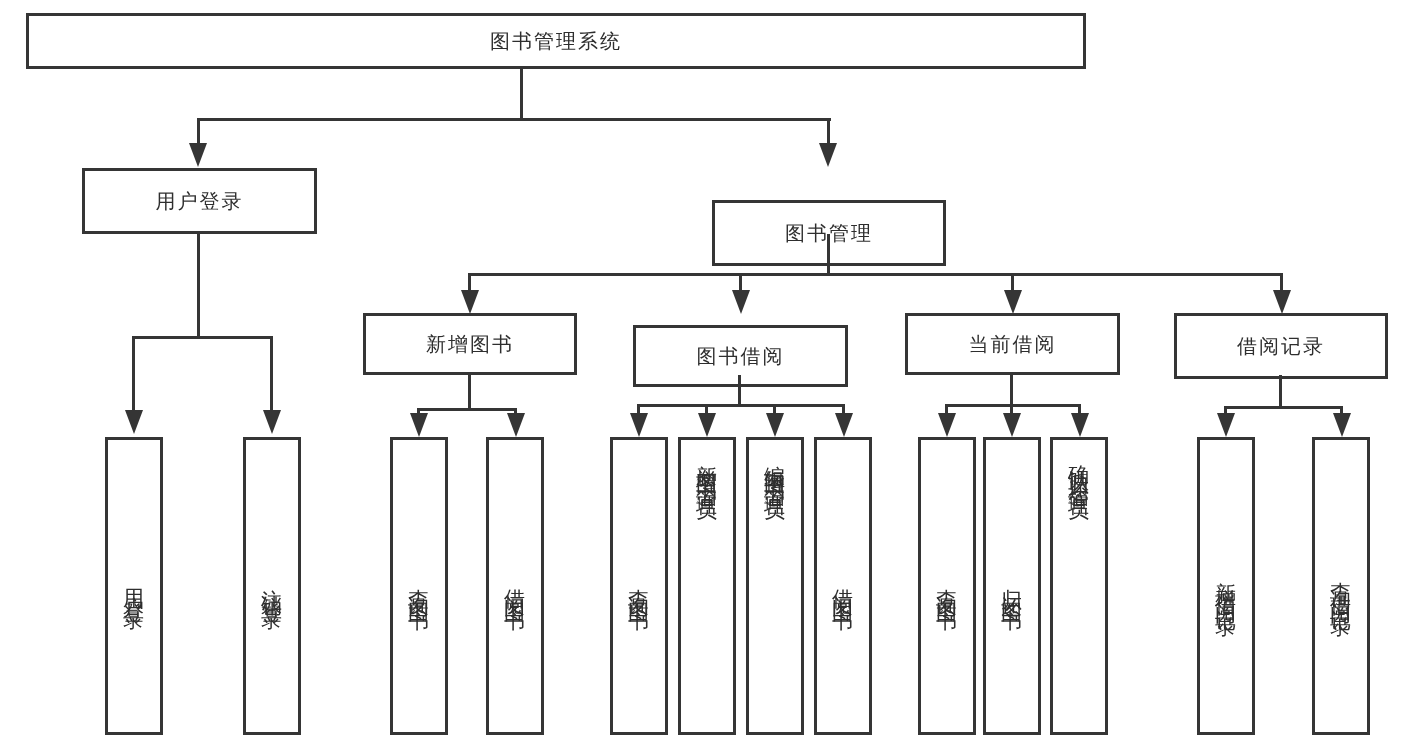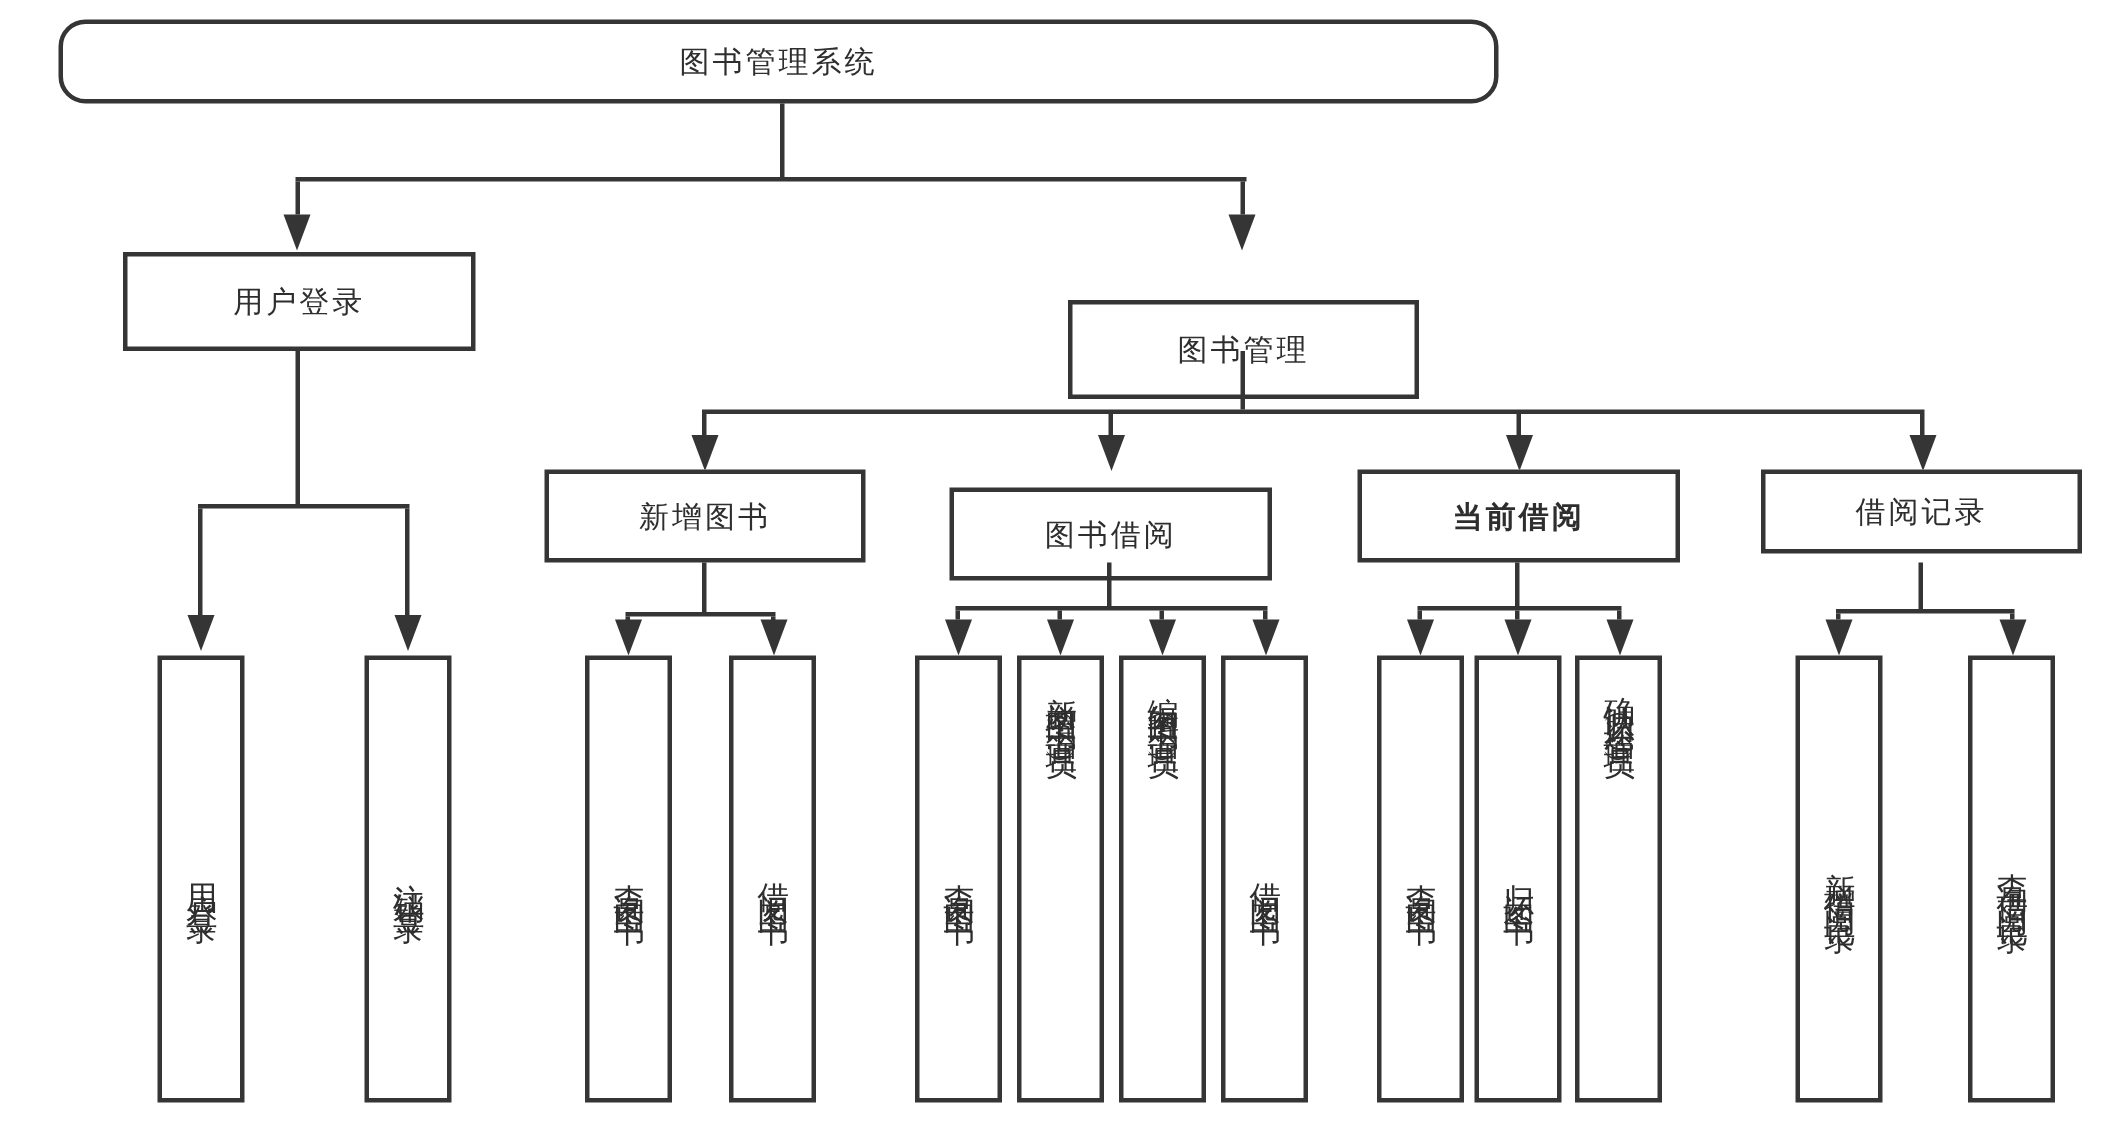--- a/index.html
+++ b/index.html
@@ -52,21 +52,21 @@
     letter-spacing: 1px;
     text-shadow: 1px 1px 0 #ececf2;
     white-space: nowrap;
   }
 </style>
 </head>
 <body>
 
 <div class="canvas">
 
-  <div class="box" style="left:39px; top:13px; width:960px; height:56px;border-radius:18px;">
+  <div class="box" style="left:26px; top:13px; width:1060px; height:56px;">
     <span class="h-label">图书管理系统</span>
   </div>
 
   <div class="vline" style="left:520px; top:69px; height:49px;"></div>
   <div class="hline" style="left:197px; top:118px; width:634px;"></div>
   <div class="vline" style="left:197px; top:121px; height:22px;"></div>
   <div class="arrow" style="left:189px; top:143px;"></div>
   <div class="vline" style="left:827px; top:121px; height:22px;"></div>
   <div class="arrow" style="left:819px; top:143px;"></div>
 
@@ -101,24 +101,24 @@
   <div class="arrow" style="left:1004px; top:290px;"></div>
   <div class="vline" style="left:1280px; top:276px; height:14px;"></div>
   <div class="arrow" style="left:1273px; top:290px;"></div>
 
   <div class="box" style="left:363px; top:313px; width:214px; height:62px;">
     <span class="h-label">新增图书</span>
   </div>
   <div class="box" style="left:633px; top:313px; width:215px; height:62px;margin-top:12px;">
     <span class="h-label">图书借阅</span>
   </div>
-  <div class="box" style="left:905px; top:313px; width:215px; height:62px;font-weight:bold;">
+  <div class="box" style="left:905px; top:313px; width:215px; height:62px;">
     <span class="h-label">当前借阅</span>
   </div>
-  <div class="box" style="left:1174px; top:313px; width:214px; height:56px;">
+  <div class="box" style="left:1174px; top:313px; width:214px; height:66px;">
     <span class="h-label">借阅记录</span>
   </div>
 
   <div class="vline" style="left:468px; top:375px; height:33px;"></div>
   <div class="hline" style="left:417px; top:408px; width:100px;"></div>
   <div class="vline" style="left:417px; top:411px; height:4px;"></div>
   <div class="arrow" style="left:410px; top:413px;"></div>
   <div class="vline" style="left:514px; top:411px; height:4px;"></div>
   <div class="arrow" style="left:507px; top:413px;"></div>
 

